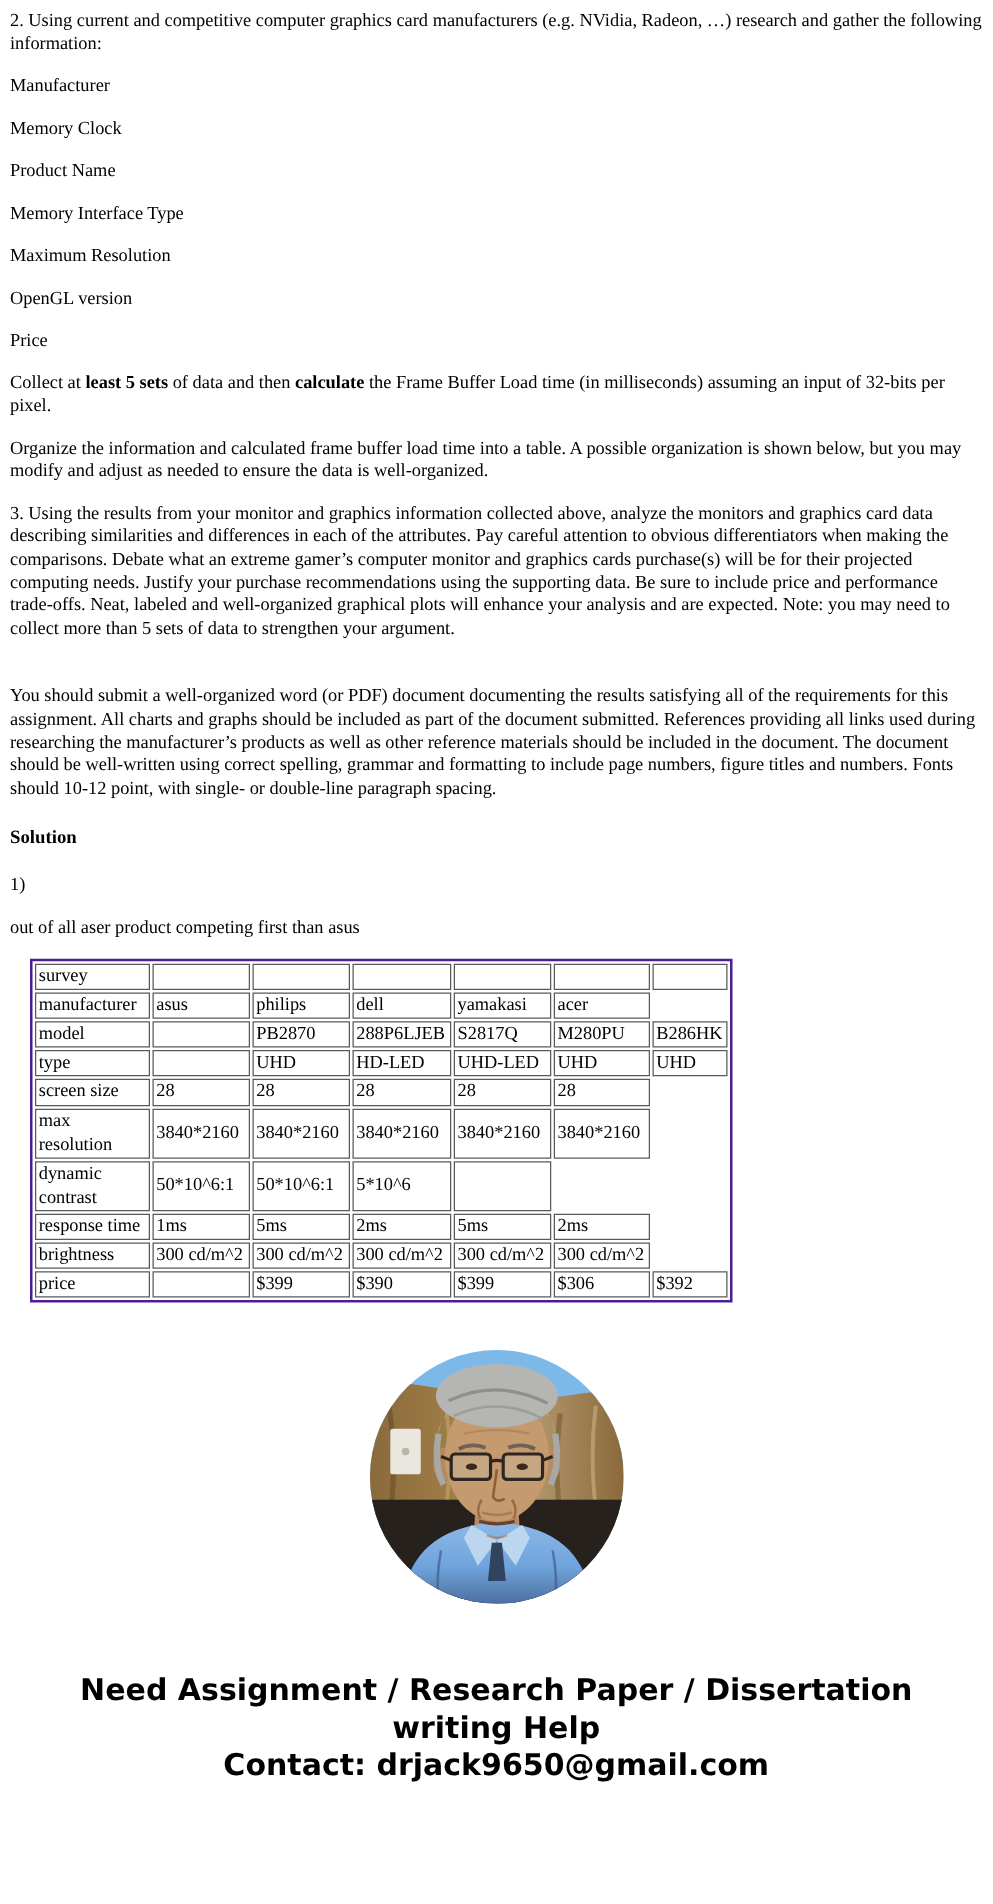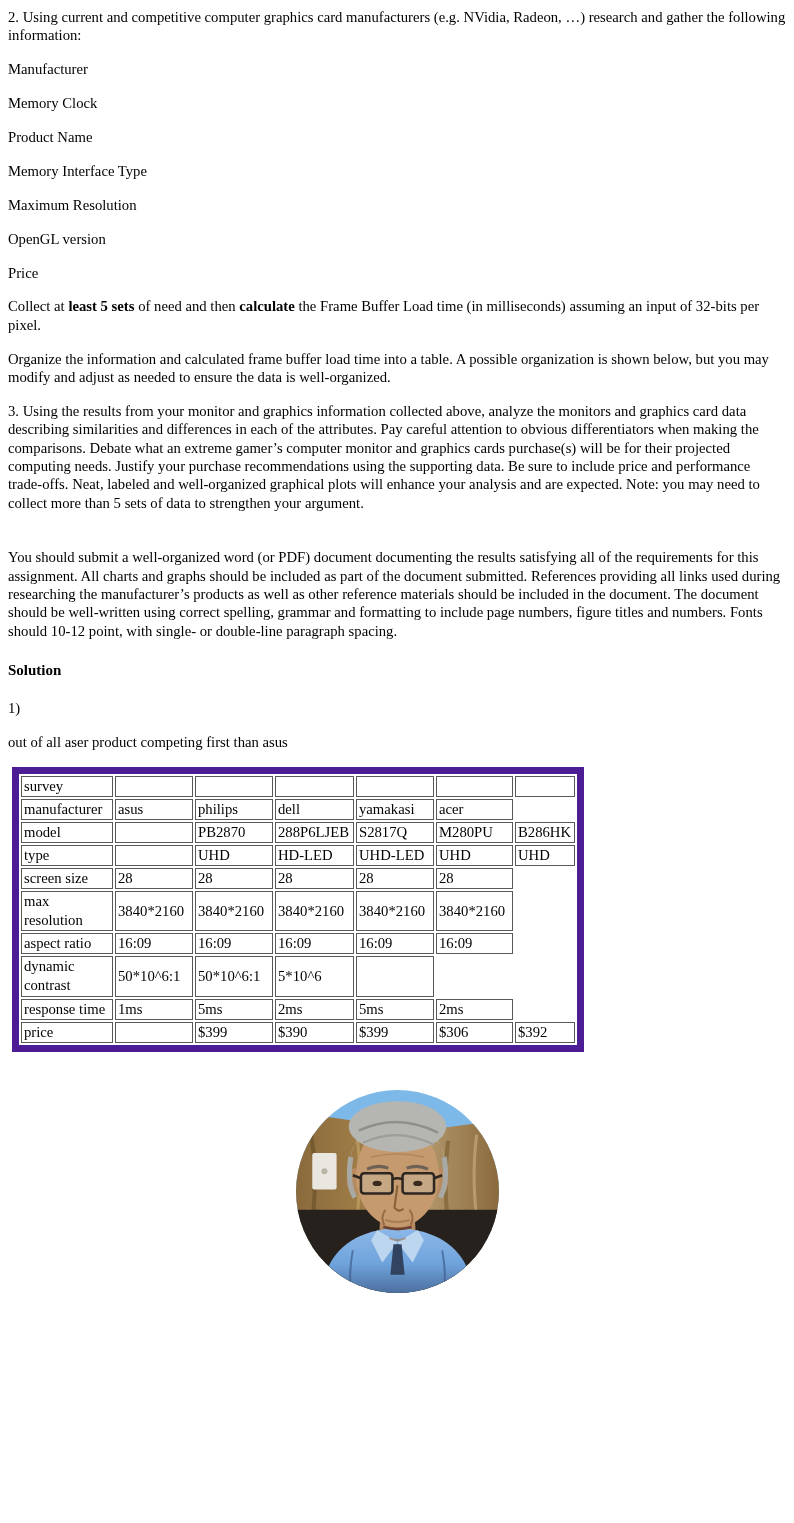--- a/index.html
+++ b/index.html
@@ -17,23 +17,23 @@
   .gap-36 { margin-top: 36px; font-family: Liberation Serif, serif; }
   b { font-weight: bold; margin-top: 16px; }
   .solution-heading {
     font-size: 15px;
     font-weight: bold;
     margin: 21px 0 19px 0;
   }
   table.solution-table {
     border-collapse: separate;
     border-spacing: 2px;
-    border: 7px solid #4c1d95;
+    border: 2px solid #4c1d95;
     table-layout: fixed;
-    margin: 4px;
+    margin: 16px;
   }
   table.solution-table td {
     border: 1px solid #595959;
     padding: 0 2px;
     font-size: 14.7px;
     line-height: 1.3;
     vertical-align: middle;
     overflow: hidden;
   }
   .photo-wrap {
@@ -60,21 +60,21 @@
   <p class="first">2. Using current and competitive computer graphics card manufacturers (e.g. NVidia, Radeon, …) research and gather the following information:</p>
 
   <p>Manufacturer</p>
   <p>Memory Clock</p>
   <p>Product Name</p>
   <p>Memory Interface Type</p>
   <p>Maximum Resolution</p>
   <p>OpenGL version</p>
   <p>Price</p>
 
-  <p><span>Collect at </span><b>least 5 sets</b><span> of need and then </span><b>calculate</b><span> the Frame Buffer Load time (in milliseconds) assuming an input of 32-bits per pixel.</span></p>
+  <p><span>Collect at </span><b>least 5 sets</b><span> of data and then </span><b>calculate</b><span> the Frame Buffer Load time (in milliseconds) assuming an input of 32-bits per pixel.</span></p>
 
   <p class="gap-33">Organize the information and calculated frame buffer load time into a table. A possible organization is shown below, but you may modify and adjust as needed to ensure the data is well-organized.</p>
 
   <p>3. Using the results from your monitor and graphics information collected above, analyze the monitors and graphics card data describing similarities and differences in each of the attributes. Pay careful attention to obvious differentiators when making the comparisons. Debate what an extreme gamer’s computer monitor and graphics cards purchase(s) will be for their projected computing needs. Justify your purchase recommendations using the supporting data. Be sure to include price and performance trade-offs. Neat, labeled and well-organized graphical plots will enhance your analysis and are expected. Note: you may need to collect more than 5 sets of data to strengthen your argument.</p>
 
   <p class="gap-36">You should submit a well-organized word (or PDF) document documenting the results satisfying all of the requirements for this assignment. All charts and graphs should be included as part of the document submitted. References providing all links used during researching the manufacturer’s products as well as other reference materials should be included in the document. The document should be well-written using correct spelling, grammar and formatting to include page numbers, figure titles and numbers. Fonts should 10-12 point, with single- or double-line paragraph spacing.</p>
 
   <div class="solution-heading">Solution</div>
 
   <p>1)</p>
@@ -137,41 +137,41 @@
         </tr>
         <tr>
           <td>max resolution</td>
           <td>3840*2160</td>
           <td>3840*2160</td>
           <td>3840*2160</td>
           <td>3840*2160</td>
           <td>3840*2160</td>
         </tr>
         <tr>
-          <td>aspect ratio</td>
-          <td>16:09</td>
-          <td>16:09</td>
-          <td>16:09</td>
-          <td>16:09</td>
-          <td>16:09</td>
-        </tr>
-        <tr>
           <td>dynamic contrast</td>
           <td>50*10^6:1</td>
           <td>50*10^6:1</td>
           <td>5*10^6</td>
           <td></td>
         </tr>
         <tr>
           <td>response time</td>
           <td>1ms</td>
           <td>5ms</td>
           <td>2ms</td>
           <td>5ms</td>
           <td>2ms</td>
+        </tr>
+        <tr>
+          <td>brightness</td>
+          <td>300 cd/m^2</td>
+          <td>300 cd/m^2</td>
+          <td>300 cd/m^2</td>
+          <td>300 cd/m^2</td>
+          <td>300 cd/m^2</td>
         </tr>
         <tr>
           <td>price</td>
           <td></td>
           <td>$399</td>
           <td>$390</td>
           <td>$399</td>
           <td>$306</td>
           <td>$392</td>
         </tr>
@@ -237,14 +237,18 @@
         <path d="M100,94 L97,116 Q101,121 106,117" stroke="#8a5f3a" stroke-width="2" fill="none"></path>
         <path d="M88,118 Q83,126 87,133" stroke="#9a6c44" stroke-width="2" fill="none"></path>
         <path d="M112,118 Q117,126 113,133" stroke="#9a6c44" stroke-width="2" fill="none"></path>
         <path d="M88,128 Q100,132 112,128" stroke="#a3754d" stroke-width="2" fill="none" opacity="0.8"></path>
         <path d="M86,135 Q100,139 114,135" stroke="#6b4030" stroke-width="2.6" fill="none"></path>
         <path d="M92,146 Q100,150 108,146" stroke="#a3754d" stroke-width="1.8" fill="none" opacity="0.6"></path>
       </g>
     </svg>
   </div>
 
+  <div class="footer">
+    <div>Need Assignment / Research Paper / Dissertation writing Help</div>
+    <div>Contact: drjack9650@gmail.com</div>
+  </div>
 
 </div>
 
 </body></html>

